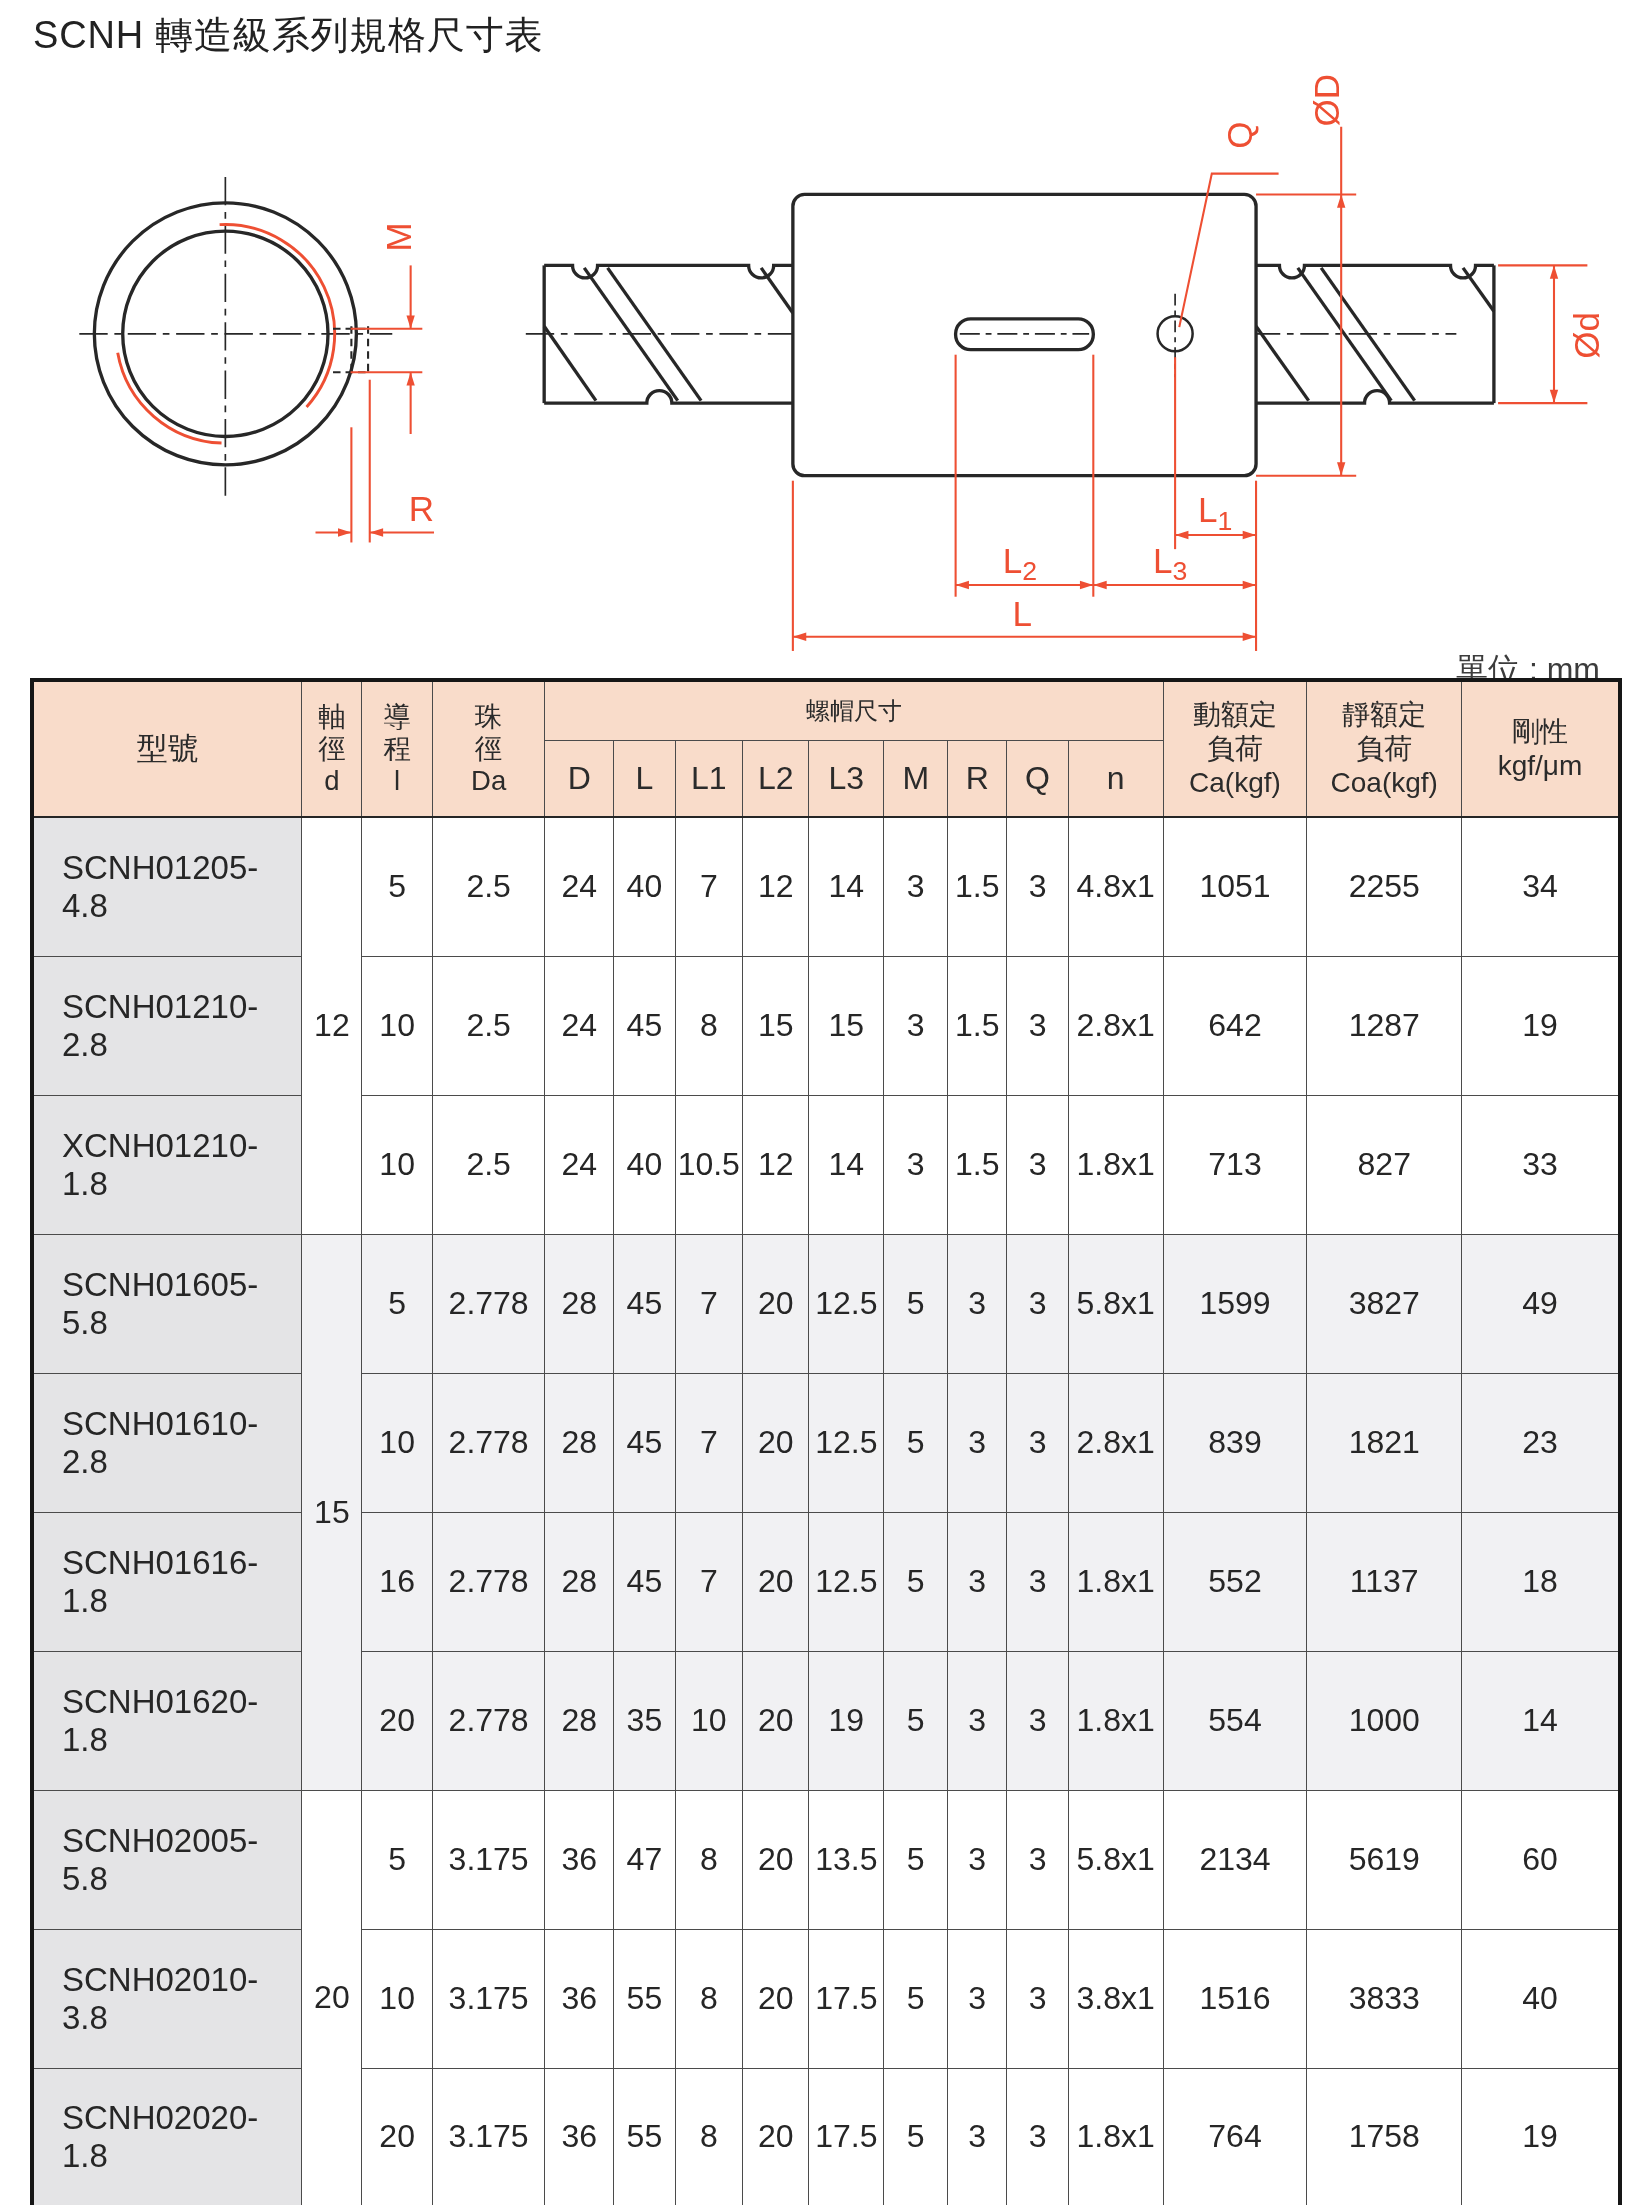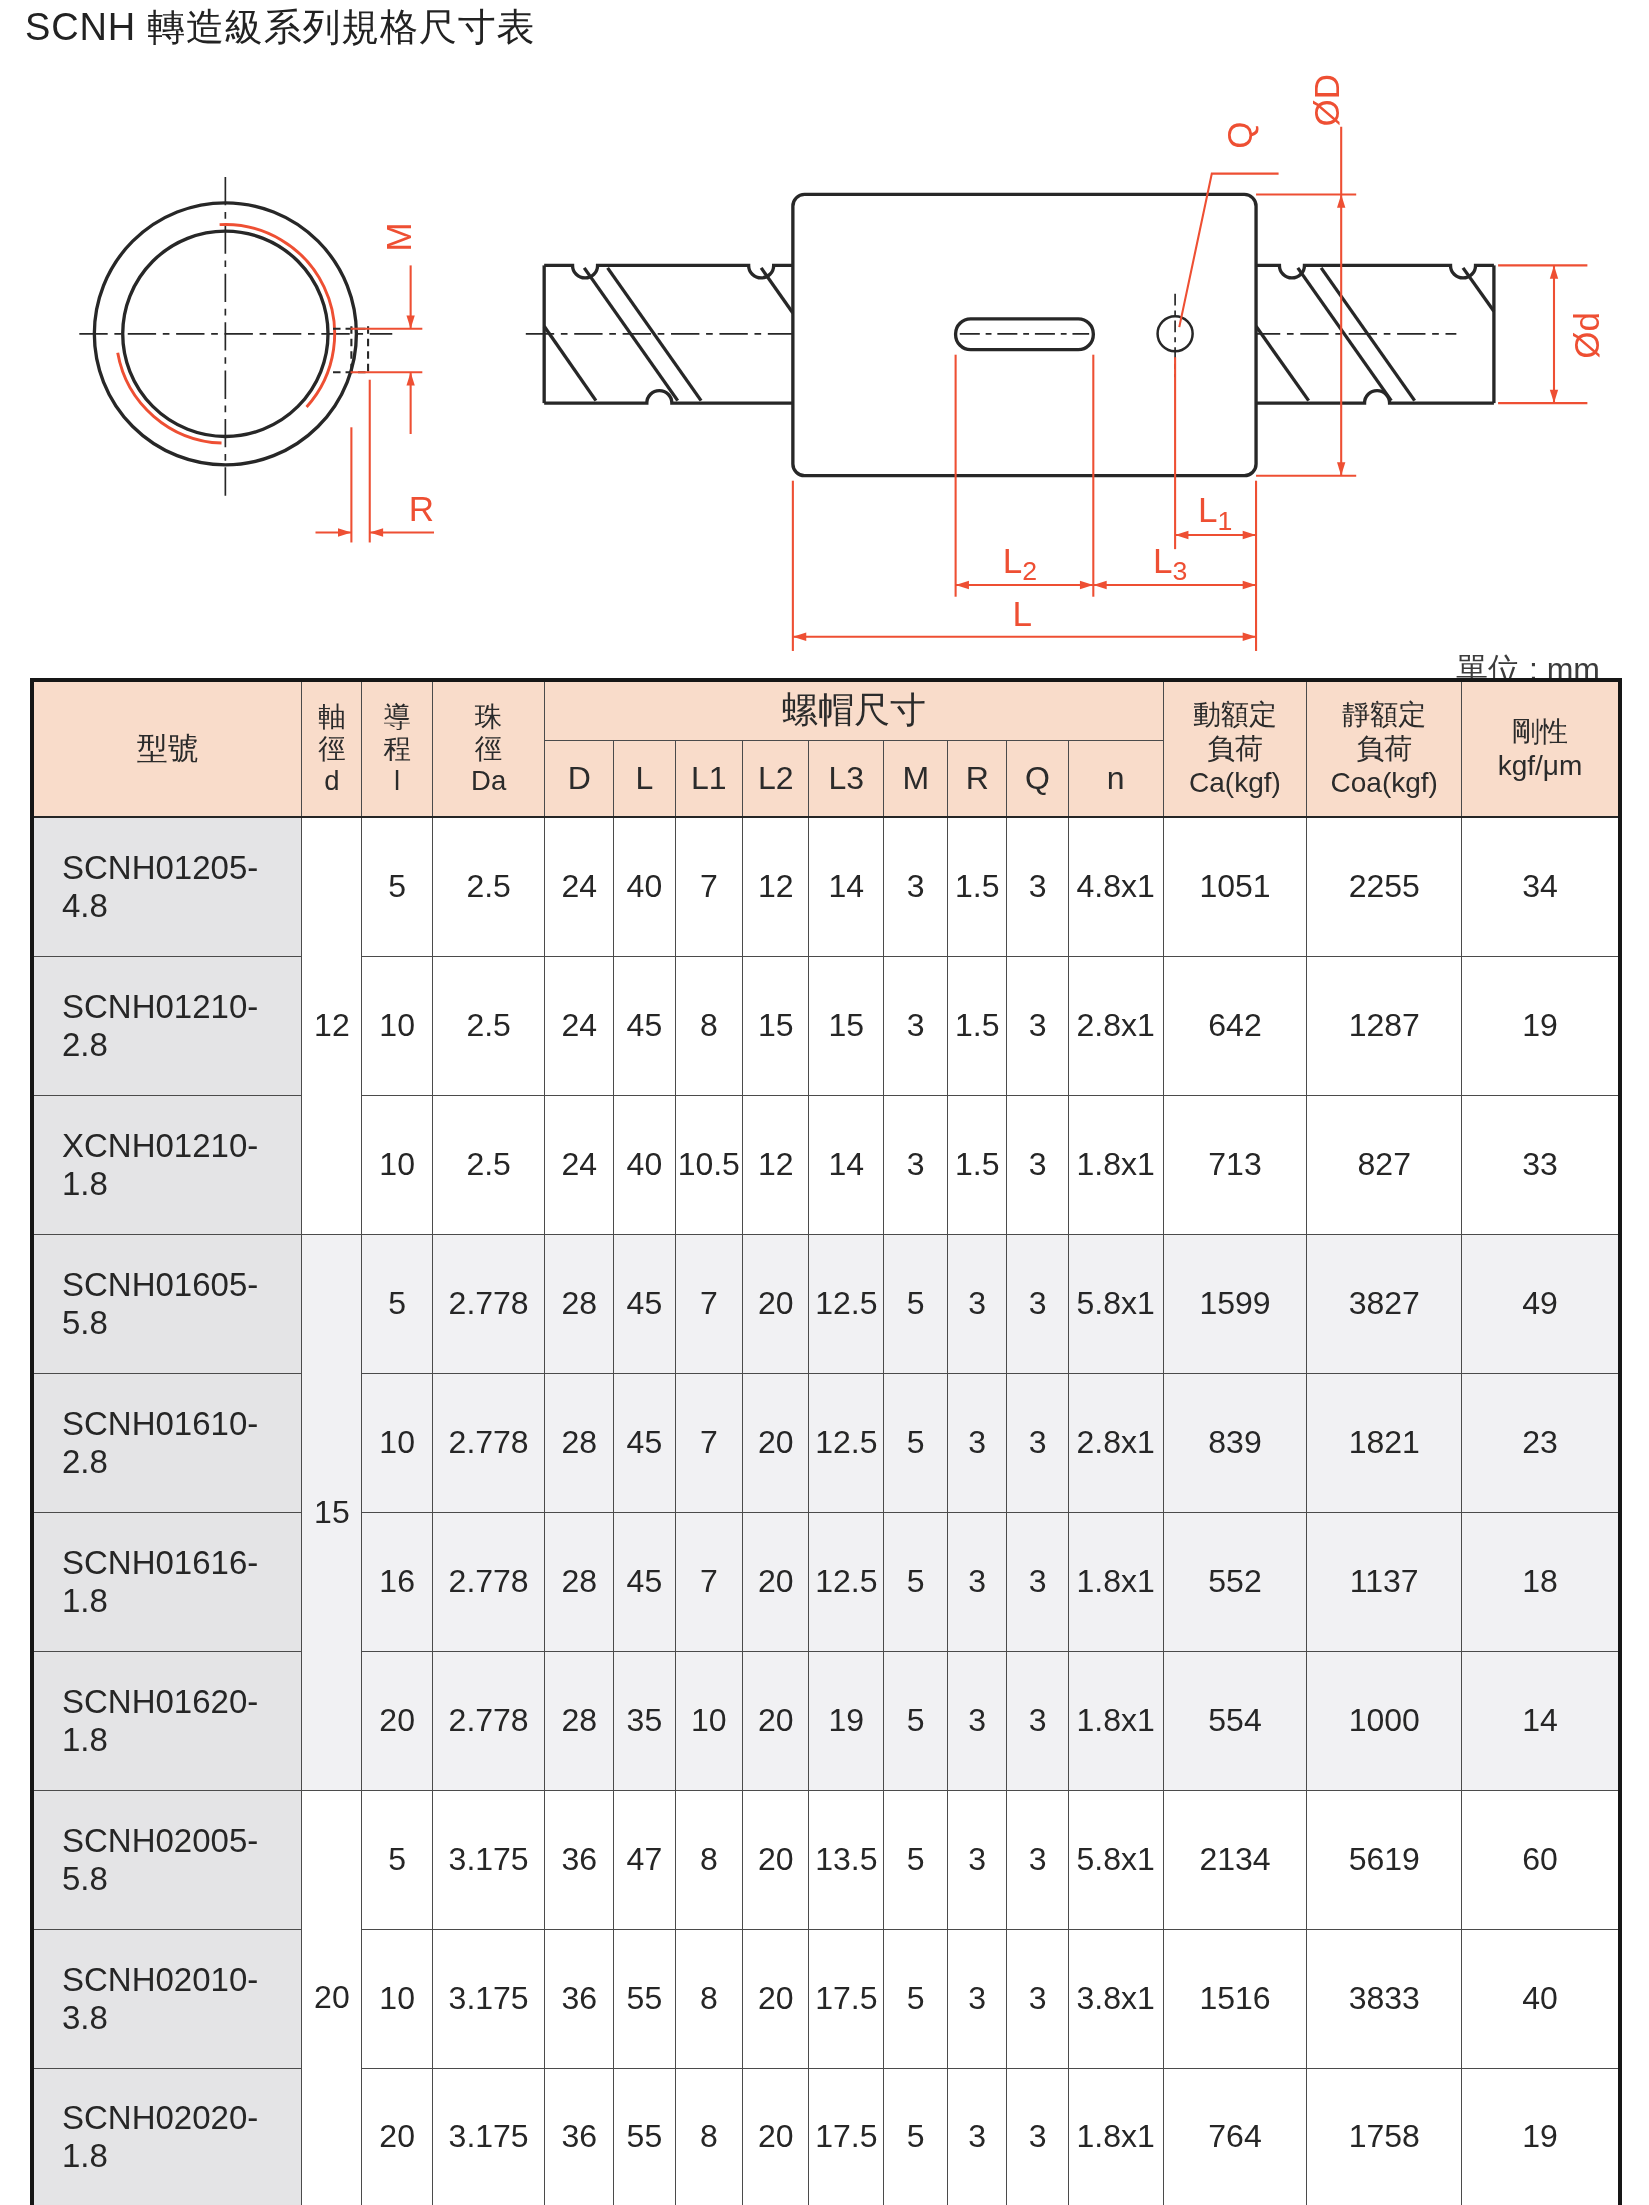--- a/index.html
+++ b/index.html
@@ -1,30 +1,30 @@
 <!DOCTYPE html>
 <html style="font-size:13.4px"><head>
 <meta charset="utf-8">
 <style>
   html,body{margin:0;padding:0;background:#fff;}
   .page{position:relative;width:1650px;height:2205px;background:#ffffff;overflow:hidden;
         font-family:"Liberation Sans","DejaVu Sans",sans-serif;color:#262626;}
   .page-title{position:absolute;left:25px;top:1.7px;font-size:38px;font-weight:500;
-        letter-spacing:0.8px;color:#222;margin:0;}
+        letter-spacing:0.8px;color:#222;margin:8px;}
   .drawing-svg{position:absolute;left:0;top:0;}
   .unit-note{position:absolute;top:648px;right:50px;font-size:32px;color:#3c3c3c;}
   table.spec{position:absolute;left:30px;top:678px;width:1592px;border-collapse:collapse;
         table-layout:fixed;border:4.2px solid #161616;}
   table.spec th,table.spec td{border:1.7px solid #4b4b4b;padding:0;vertical-align:middle;}
   thead{border-bottom:2.5px solid #262626;}
   thead th{background:#f9dcca;font-weight:normal;color:#2b2b2b;}
   tr.h1{height:60px;} tr.h2{height:77px;}
   th.model-h{font-size:31px;}
   th.vhead div{display:block;font-size:27.5px;line-height:1.16;text-align:center;}
-  th.group-h{font-size:36px;}
+  th.group-h{font-size:24px;}
   th.sub-h{font-size:32px;}
   th.load-h div{font-size:28px;line-height:1.22;text-align:center;}
   tbody tr{height:139px;}
   tbody td{background:#ffffff;text-align:center;font-size:32px;color:#262626;}
   tr.alt td{background:#f1f1f3;}
   tbody td.model{text-align:left;padding-left:28px;font-size:33px;background:#e4e4e6;}
   .dimtext{font-size:42px;fill:#ee4f33;}
   .dimsub{font-size:32px;}
 </style>
 </head>

